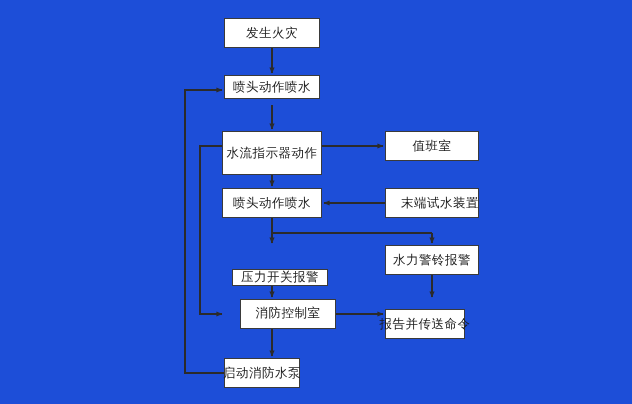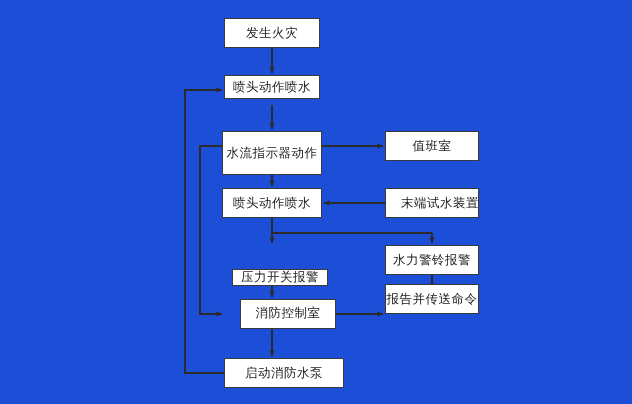--- a/index.html
+++ b/index.html
@@ -118,21 +118,21 @@
   </div>
 
   <div class="node" style="left:385px; top:245px; width:94px; height:30px;">
     <span class="node-label">水力警铃报警</span>
   </div>
 
   <div class="node" style="left:240px; top:299px; width:96px; height:30px;font-family:Liberation Mono, monospace;">
     <span class="node-label">消防控制室</span>
   </div>
 
-  <div class="node" style="left:385px; top:284px; width:94px; height:30px;">
+  <div class="node" style="left:385px; top:309px; width:80px; height:30px;">
     <span class="node-label">报告并传送命令</span>
   </div>
 
-  <div class="node" style="left:224px; top:358px; width:120px; height:30px;">
+  <div class="node" style="left:224px; top:358px; width:76px; height:30px;">
     <span class="node-label">启动消防水泵</span>
   </div>
 
 </div>
 
 </body></html>

